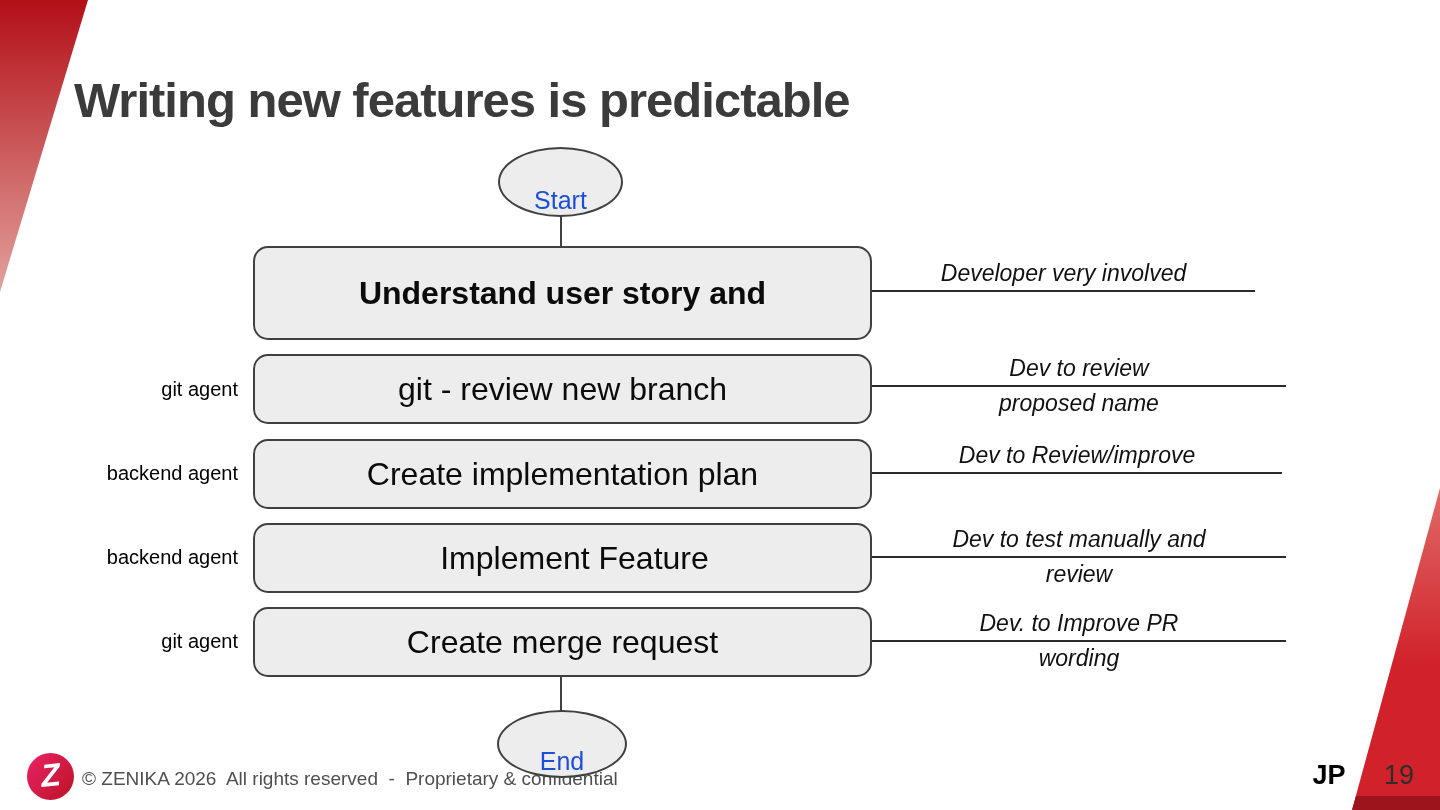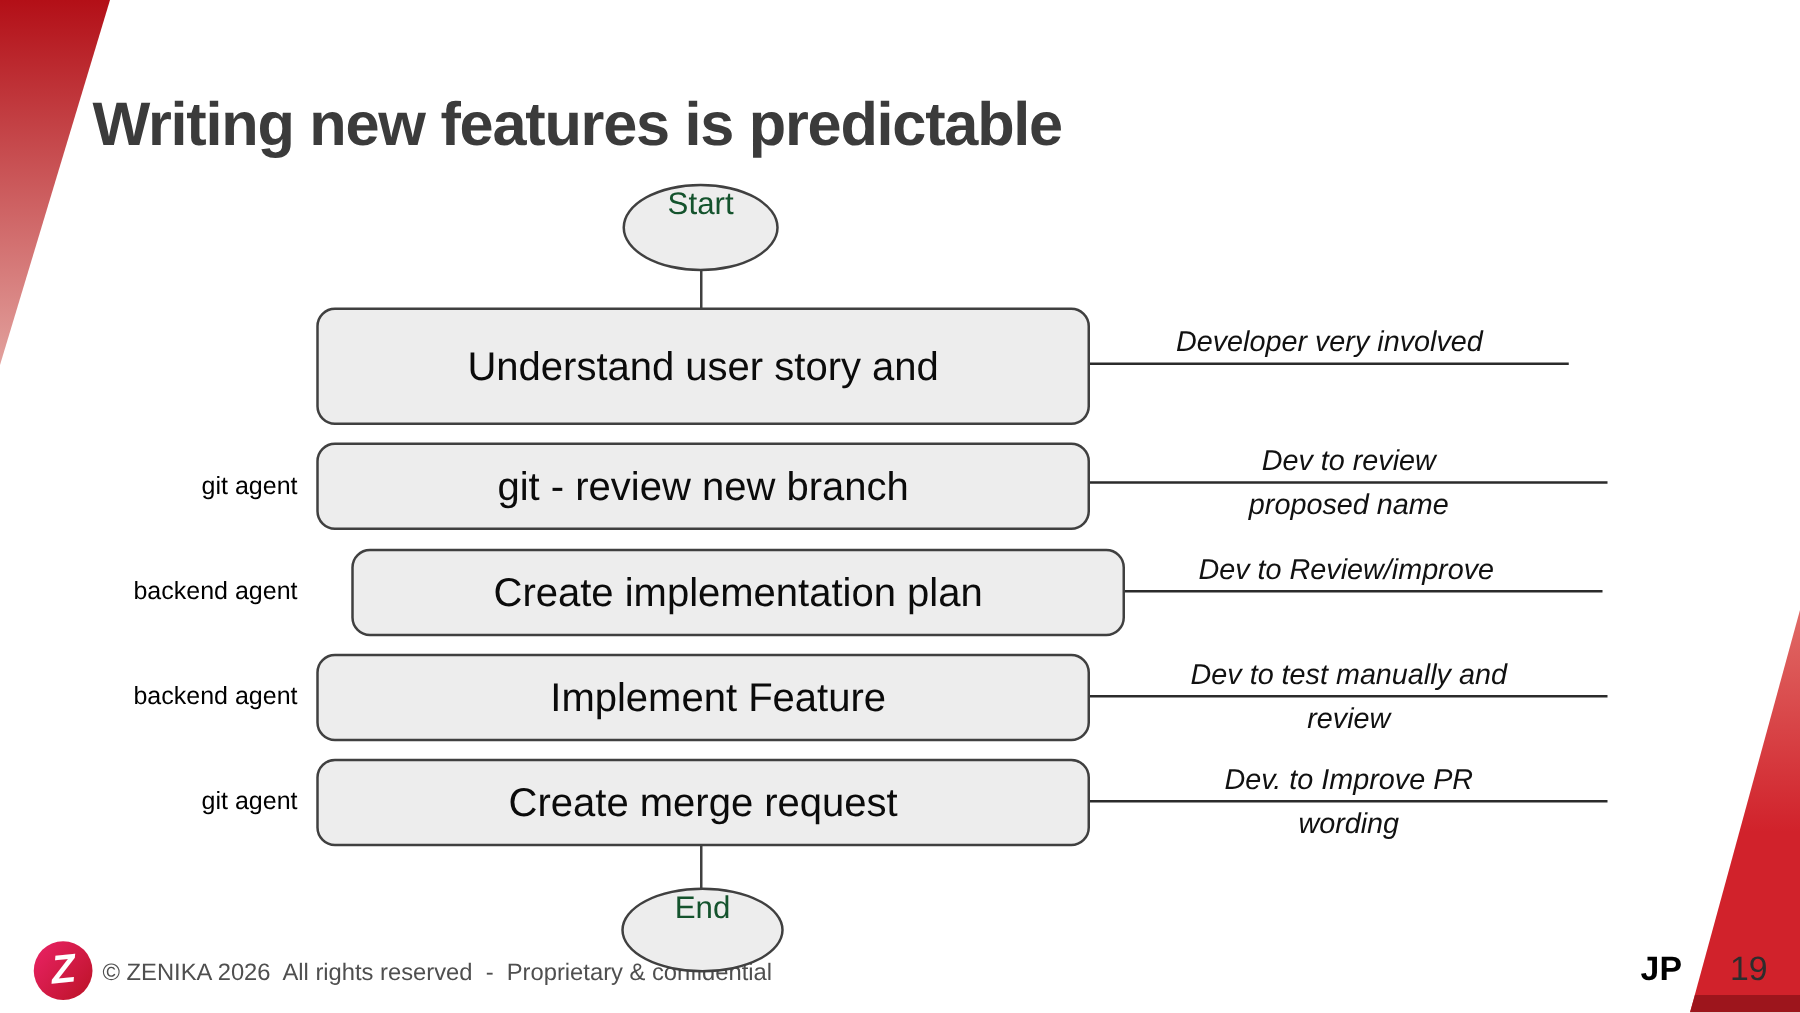--- a/index.html
+++ b/index.html
@@ -54,23 +54,23 @@
     z-index: 3;
   }
   .terminal {
     position: absolute;
     box-sizing: border-box;
     background: #ededed;
     border: 2px solid #404040;
     border-radius: 50%;
     display: flex;
     justify-content: center;
-    align-items: flex-start;
+    align-items: flex-end;
     font-size: 25px;
-    color: #14532d;
+    color: #1d4ed8;
     z-index: 4;
   }
   .connector {
     position: absolute;
     width: 2px;
     background: #404040;
     z-index: 2;
   }
   .agent-label {
     position: absolute;
@@ -179,27 +179,27 @@
     <polygon points="1356,796 1440,796 1440,810 1352,810" fill="#9d151c"></polygon>
   </svg>
 
   <h1 class="slide-title">Writing new features is predictable</h1>
 
   <div class="terminal" style="left:498px; top:147px; width:125px; height:70px;">
     <span>Start</span>
   </div>
   <div class="connector" style="left:560px; top:214px; height:34px;"></div>
 
-  <div class="node" style="top:246px; height:94px; line-height:42px;">
+  <div class="node" style="top:246px; height:94px; line-height:42px;font-weight:bold;">
     <span>Understand user story and</span>
   </div>
   <div class="node" style="top:354px; height:70px;">
     <span>git - review new branch</span>
   </div>
-  <div class="node" style="top:439px; height:70px;margin-left:28px;">
+  <div class="node" style="top:439px; height:70px;">
     <span>Create implementation plan</span>
   </div>
   <div class="node" style="top:523px; height:70px;padding-left:24px;">
     <span>Implement Feature</span>
   </div>
   <div class="node" style="top:607px; height:70px;">
     <span>Create merge request</span>
   </div>
 
   <div class="connector" style="left:560px; top:675px; height:38px;"></div>

